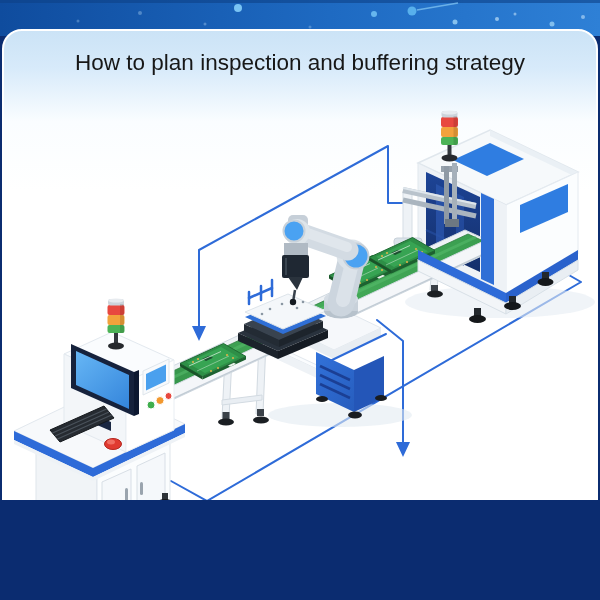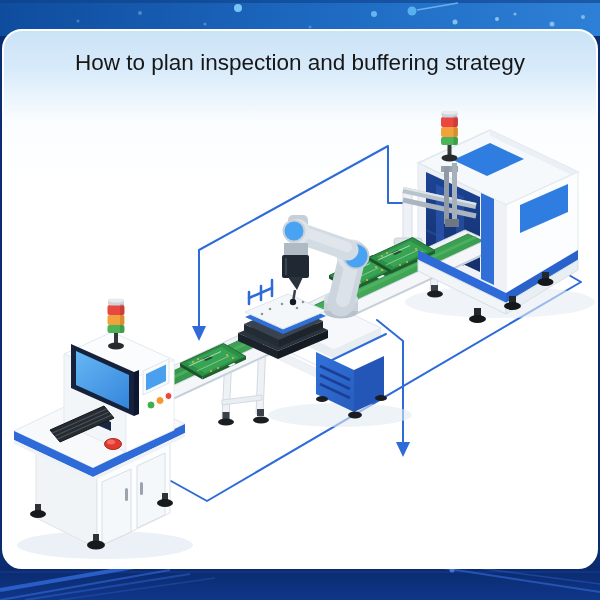--- a/index.html
+++ b/index.html
@@ -1,16 +1,16 @@
 <!DOCTYPE html>
 <html><head>
 <meta charset="utf-8">
 <style>
   html,body{margin:0;padding:0;background:#0b2c70;}
-  .stage{width:600px;height:600px;position:relative;overflow:hidden;
+  .stage{width:600px;height:500px;position:relative;overflow:hidden;
          font-family:"Liberation Sans",sans-serif;}
   svg{display:block;}
   .title-text{font-family:"Liberation Sans",sans-serif;font-size:22.5px;font-weight:500;fill:#171717;}
 </style>
 </head>
 <body>
 
 <div class="stage">
 <svg width="600" height="600" viewBox="0 0 600 600" xmlns="http://www.w3.org/2000/svg">
   <defs>

